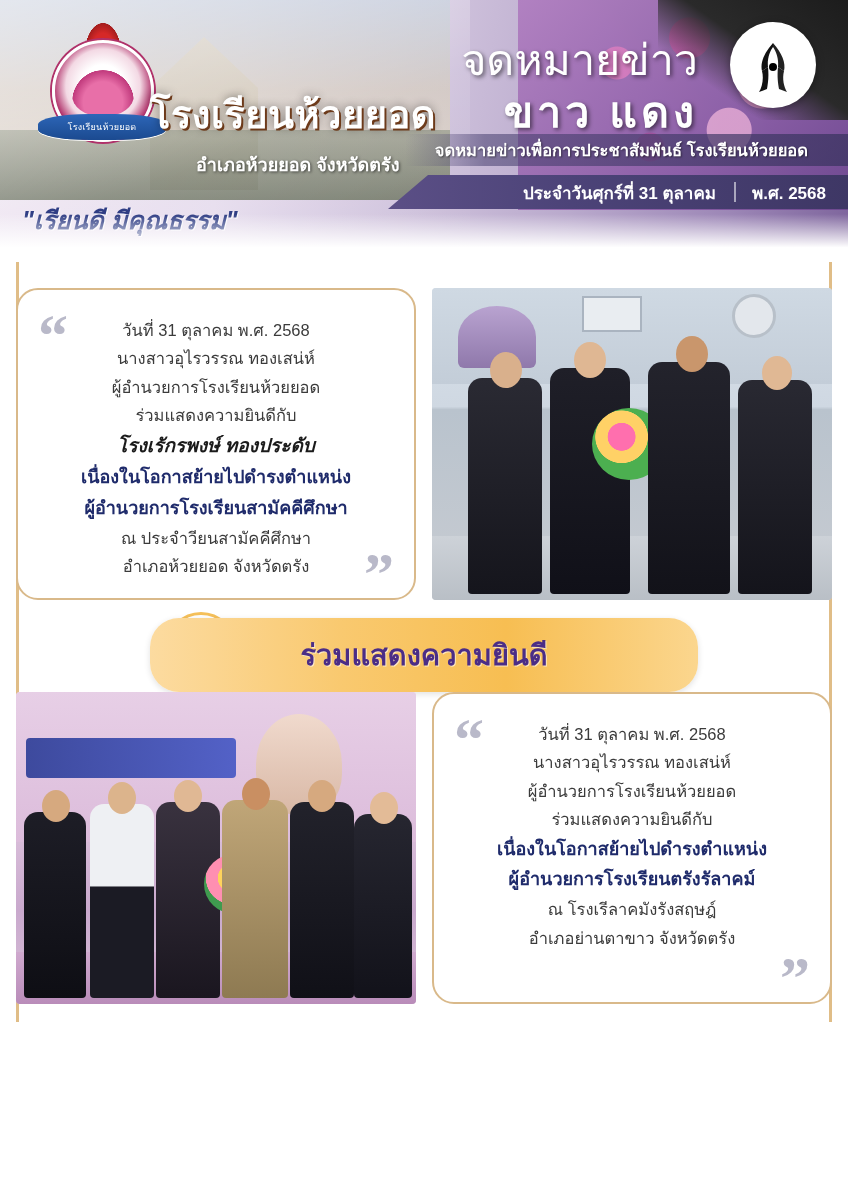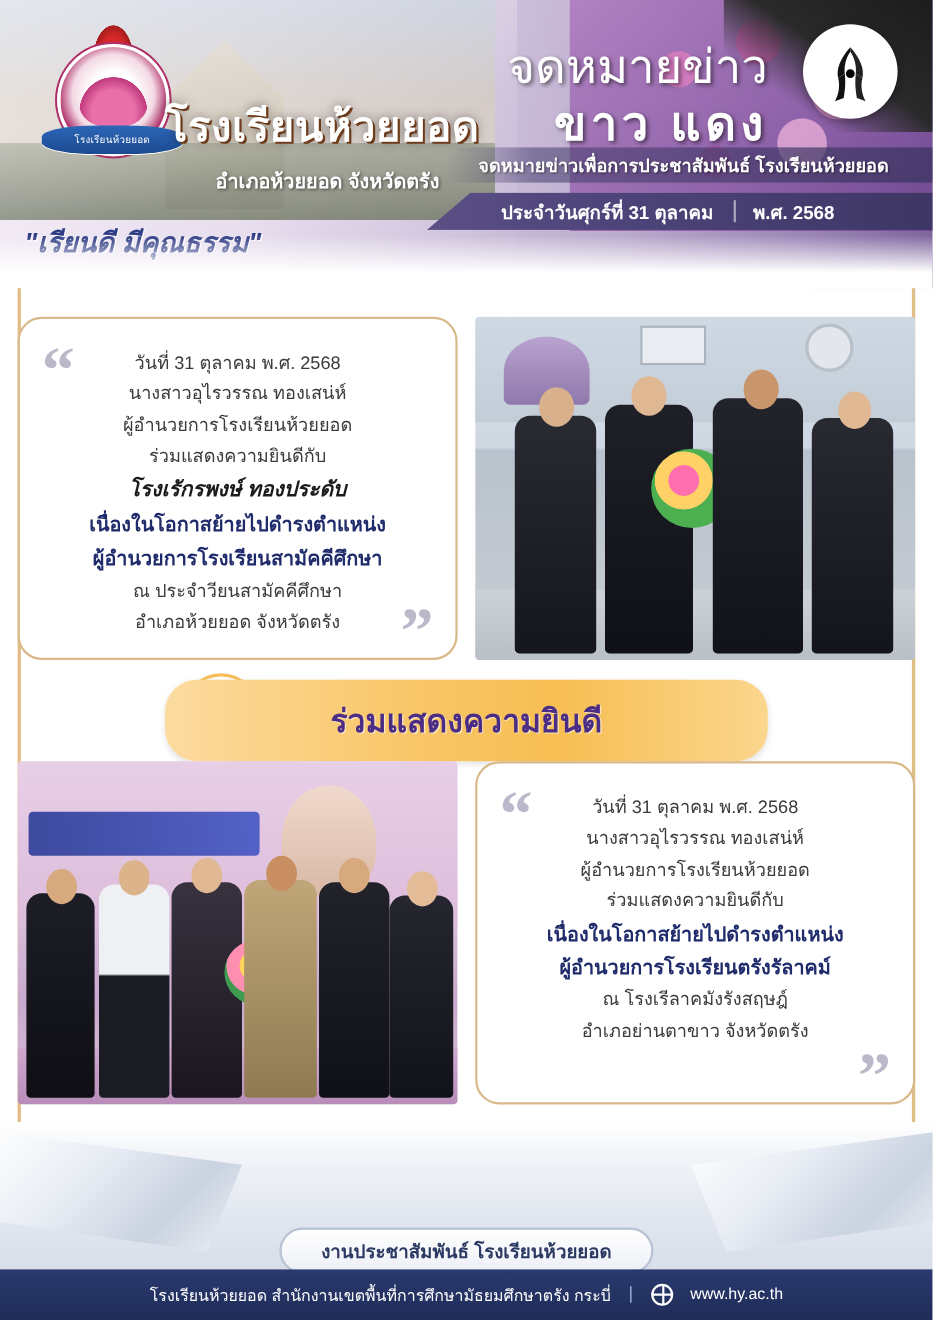--- a/index.html
+++ b/index.html
@@ -132,21 +132,21 @@
     background: linear-gradient(90deg, rgba(90,80,130,.0) 0%, rgba(70,62,110,.55) 18%, rgba(58,52,96,.75) 100%);
     display: flex; align-items: center;
   }
   .news-sub-bar span {
     color: #ffffff; font-size: 16.5px; font-weight: bold;
     text-shadow: 1px 1px 2px rgba(0,0,0,.5); white-space: nowrap;
   }
   .date-bar {
     position: absolute; right: 0; top: 175px; height: 34px; width: 460px;
     background: linear-gradient(90deg, #5b4f86 0%, #4c4378 40%, #3e3765 100%);
-    display: flex; align-items: center; justify-content: center;
+    display: flex; align-items: center; justify-content: flex-end;
     clip-path: polygon(40px 0, 100% 0, 100% 100%, 0 100%);
   }
   .date-bar .dtext {
     color: #ffffff; font-size: 17px; font-weight: bold; white-space: nowrap;
     margin-right: 18px;
   }
   .date-bar .sep { width: 2px; height: 20px; background: rgba(255,255,255,.55); margin-right: 16px; }
   .date-bar .year { color: #ffffff; font-size: 17px; font-weight: bold; margin-right: 22px; white-space: nowrap; }
   .hdr-bottom-wave {
     position: absolute; left: 0; bottom: 0; width: 848px; height: 48px;
@@ -406,27 +406,14 @@
         <div class="qline">ผู้อำนวยการโรงเรียนห้วยยอด</div>
         <div class="qline">ร่วมแสดงความยินดีกับ</div>
         <div class="qline b">เนื่องในโอกาสย้ายไปดำรงตำแหน่ง</div>
         <div class="qline b">ผู้อำนวยการโรงเรียนตรังรัลาคม์</div>
         <div class="qline">ณ โรงเรีลาคมังรังสฤษฎ์</div>
         <div class="qline">อำเภอย่านตาขาว จังหวัดตรัง</div>
       </div>
     </div>
   </div>
 
-  <div class="footer">
-    <div class="ribbon-left"></div>
-    <div class="ribbon-right"></div>
-    <div class="footer-pill">
-      <span>งานประชาสัมพันธ์  โรงเรียนห้วยยอด</span>
-    </div>
-    <div class="footer-bar">
-      <span class="ftxt">โรงเรียนห้วยยอด  สำนักงานเขตพื้นที่การศึกษามัธยมศึกษาตรัง กระบี่</span>
-      <span class="fsep">|</span>
-      <span class="globe"></span>
-      <span class="footer-url">www.hy.ac.th</span>
-    </div>
-  </div>
 
 </div>
 
 </body></html>

